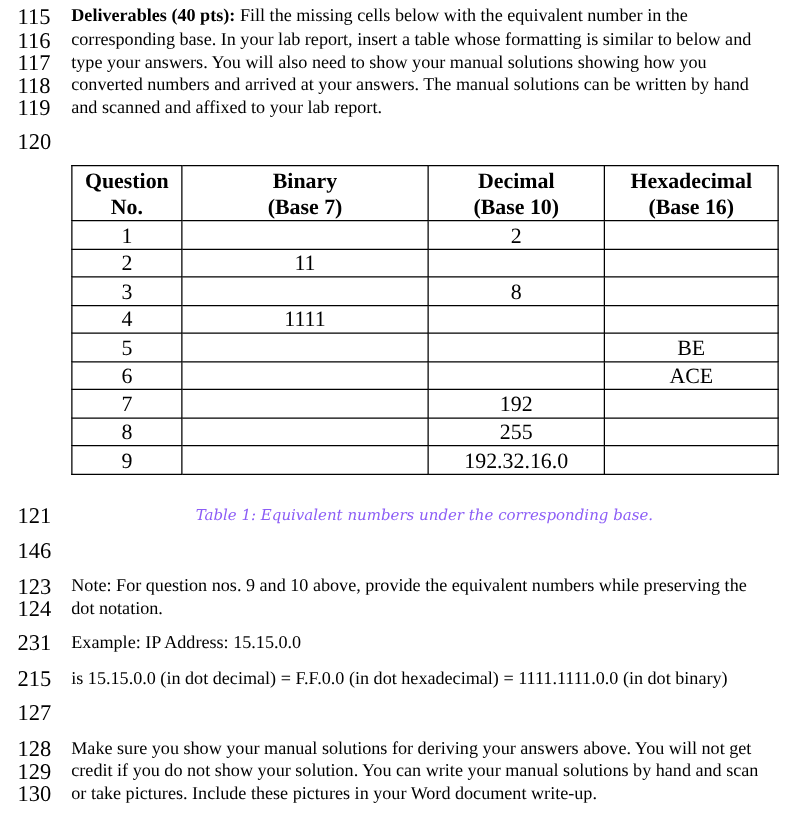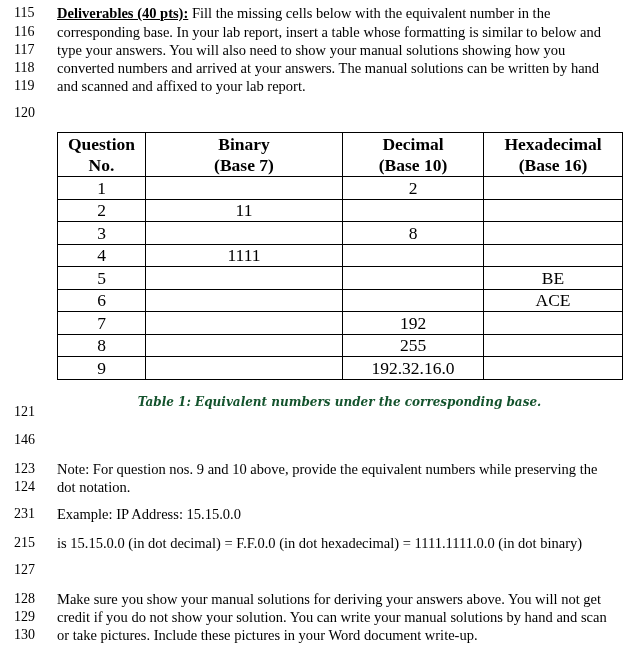--- a/index.html
+++ b/index.html
@@ -21,29 +21,28 @@
       left: 0;
       height: 18px;
       line-height: 18px;
       white-space: nowrap;
     }
     .ln {
       position: absolute;
       left: 14px;
       width: 30px;
       color: #000;
-      font-size: 14px;
+      font-size: 18px;
     }
     .txt {
       position: absolute;
       left: 57px;
     }
     .bold-u {
       font-weight: bold;
-      text-decoration: underline;
     }
     table.tbl {
       position: absolute;
       left: 57px;
       top: 132px;
       border-collapse: collapse;
       font-family: "Liberation Serif", serif;
       font-size: 17.5px;
       border-radius: 20px;
     }
@@ -61,30 +60,29 @@
     }
     table.tbl td {
       height: 21.5px;
     }
     col.c1 { width: 88px; }
     col.c2 { width: 197px; }
     col.c3 { width: 141px; }
     col.c4 { width: 139px; }
     .caption {
       position: absolute;
-      top: 393px;
+      top: 403px;
       left: 57px;
       width: 565px;
       text-align: center;
       font-family: "DejaVu Serif", serif;
       font-style: italic;
       font-size: 12px;
-      color: #14532d;
+      color: #8b5cf6;
       line-height: 18px;
-      font-weight: bold;
     }
   </style>
 </head>
 <body>
 
 <div class="line" style="top:4px;">
   <span class="ln">115</span>
   <span class="txt"><span class="bold-u">Deliverables (40 pts):</span><span> Fill the missing cells below with the equivalent number in the</span></span>
 </div>
 <div class="line" style="top:23px;">

